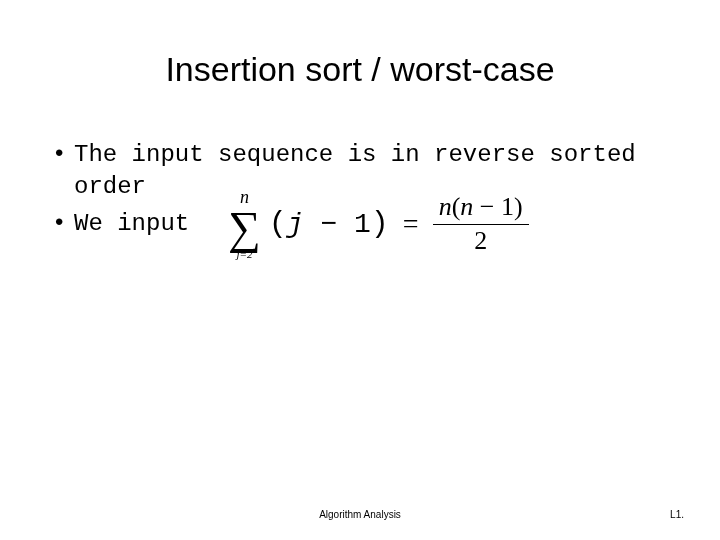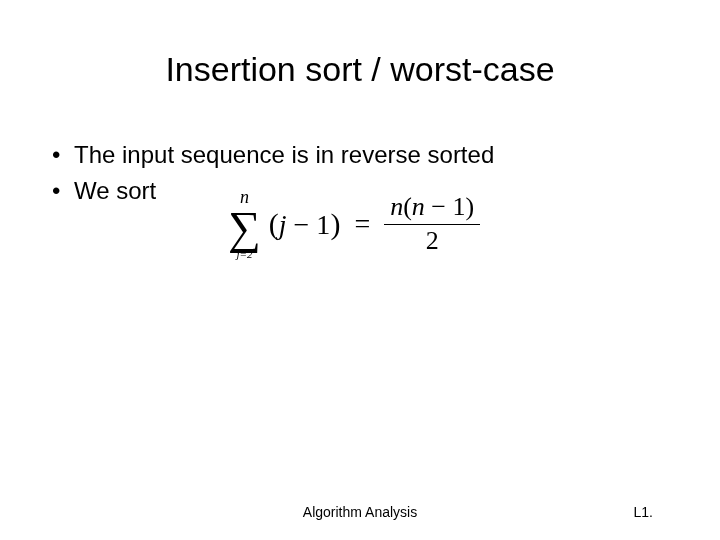--- a/index.html
+++ b/index.html
@@ -26,20 +26,21 @@
     margin-bottom: 50px;
   }
   .bullets {
     font-size: 24px;
     line-height: 1.35;
   }
   .bullet {
     position: relative;
     padding-left: 26px;
     margin-bottom: 4px;
+    font-family: Liberation Mono, monospace;
   }
   .bullet::before {
     content: "•";
     position: absolute;
     left: 4px;
     top: 0;
     font-size: 24px;
   }
   .bullet .line1 { display: block; }
   .bullet .line2 { display: block; padding-left: 0; }
@@ -66,21 +67,21 @@
   .sigma-sym {
     font-size: 46px;
     line-height: 0.85;
   }
   .sigma-lower {
     font-size: 11px;
     font-style: italic;
     margin-top: 2px;
   }
   .summand {
-    font-family: Liberation Serif, serif;
+    font-family: Liberation Mono, monospace;
     font-size: 28px;
   }
   .summand .paren { font-size: 30px; }
   .summand .var { font-style: italic; }
   .eq {
     font-family: "Times New Roman", serif;
     font-size: 28px;
     margin: 0 6px;
   }
   .frac {
@@ -106,43 +107,44 @@
     margin-top: 120px;
     padding-left: 26px;
   }
   .footer {
     position: absolute;
     bottom: 20px;
     left: 0;
     width: 100%;
     display: flex;
     justify-content: space-between;
-    padding: 0 67px;
-    font-size: 14px;
+    padding: 0 36px;
+    font-size: 10px;
   }
   .footer-left { visibility: hidden; }
   .footer-center {
     position: absolute;
     left: 50%;
     transform: translateX(-50%);
   }
 </style>
 </head>
 <body>
 
 <div class="slide">
 
   <h1 class="title">Insertion sort / worst-case</h1>
 
   <div class="bullets">
     <div class="bullet">
       <span class="line1">The input sequence  is in reverse sorted</span>
+      <span class="line2">order</span>
     </div>
     <div class="bullet">
-      <span>We sort</span>
+      <span>We input</span>
     </div>
   </div>
 
   <div class="formula-wrap">
     <div class="sigma-block">
       <div class="sigma-upper">n</div>
       <div class="sigma-sym">∑</div>
       <div class="sigma-lower">j=2</div>
     </div>
     <span class="summand">

